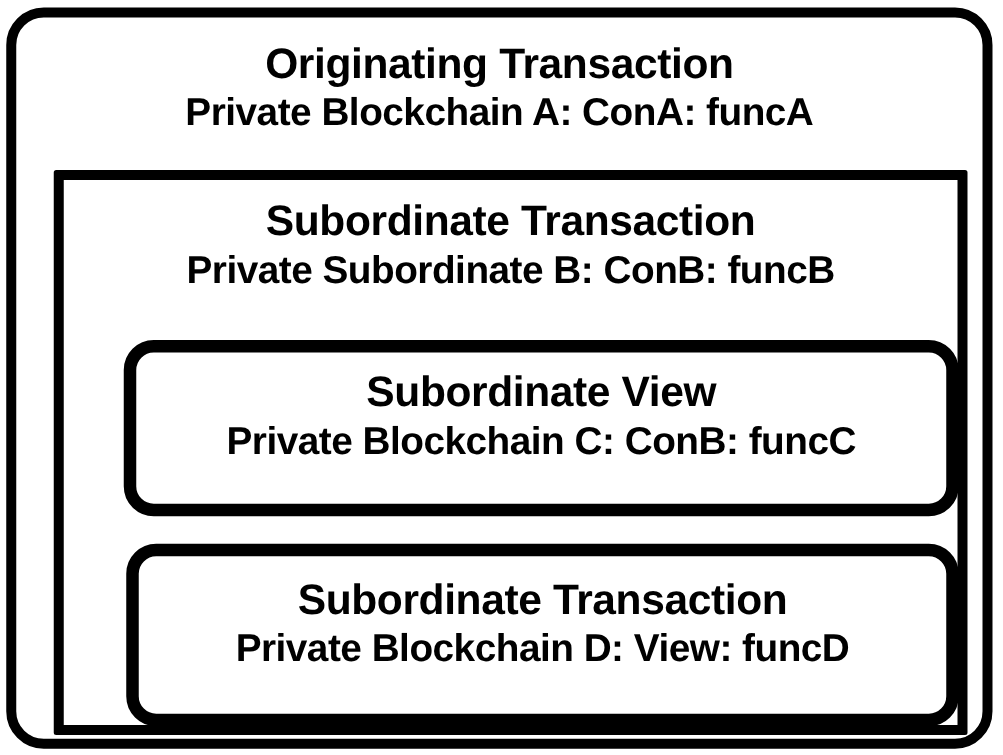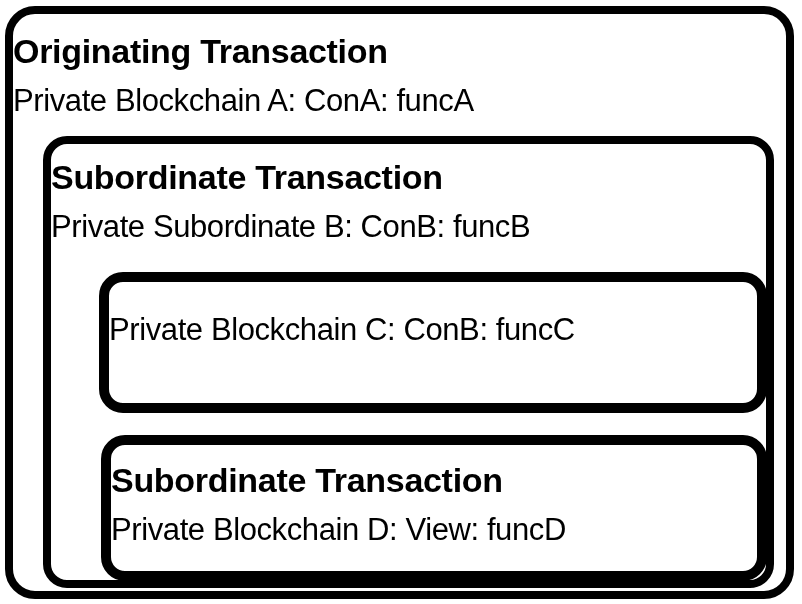--- a/index.html
+++ b/index.html
@@ -38,21 +38,21 @@
     border-radius: 30px;
   }
 
   
   .box-b {
     left: 30px;
     top: 122px;
     width: 731px;
     height: 452px;
     border-width: 8px;
-    border-radius: 24px;
+    border-radius: 2px;
   }
 
   
   .box-c {
     left: 48px;
     top: 128px;
     width: 668px;
     height: 141px;
     border-width: 10px;
     border-radius: 24px;
@@ -66,37 +66,38 @@
     height: 146px;
     border-width: 10px;
     border-radius: 24px;
   }
 
   
   .labels {
     position: absolute;
     left: 0;
     right: 0;
+    text-align: center;
     line-height: 1.0;
     user-select: none;
   }
 
   .title-line {
     font-size: 34px;
     font-weight: bold;
     letter-spacing: -0.3px;
     white-space: nowrap;
   }
 
   .detail-line {
     font-size: 31px;
-    font-weight: normal;
+    font-weight: bold;
     letter-spacing: -0.4px;
     white-space: nowrap;
-    margin-top: 17px;
+    margin-top: 6px;
   }
 
   
   .labels-a { top: 20px; }
   .labels-b { top: 16px; }
   .labels-c { top: 15px; }
   .labels-d { top: 18px; }
 </style>
 </head>
 <body>
@@ -112,20 +113,21 @@
 
     <div class="box box-b">
 
       <div class="labels labels-b">
         <div class="title-line">Subordinate Transaction</div>
         <div class="detail-line">Private Subordinate B: ConB: funcB</div>
       </div>
 
       <div class="box box-c">
         <div class="labels labels-c">
+          <div class="title-line">Subordinate View</div>
           <div class="detail-line">Private Blockchain C: ConB: funcC</div>
         </div>
       </div>
 
       <div class="box box-d">
         <div class="labels labels-d">
           <div class="title-line">Subordinate Transaction</div>
           <div class="detail-line">Private Blockchain D: View: funcD</div>
         </div>
       </div>

